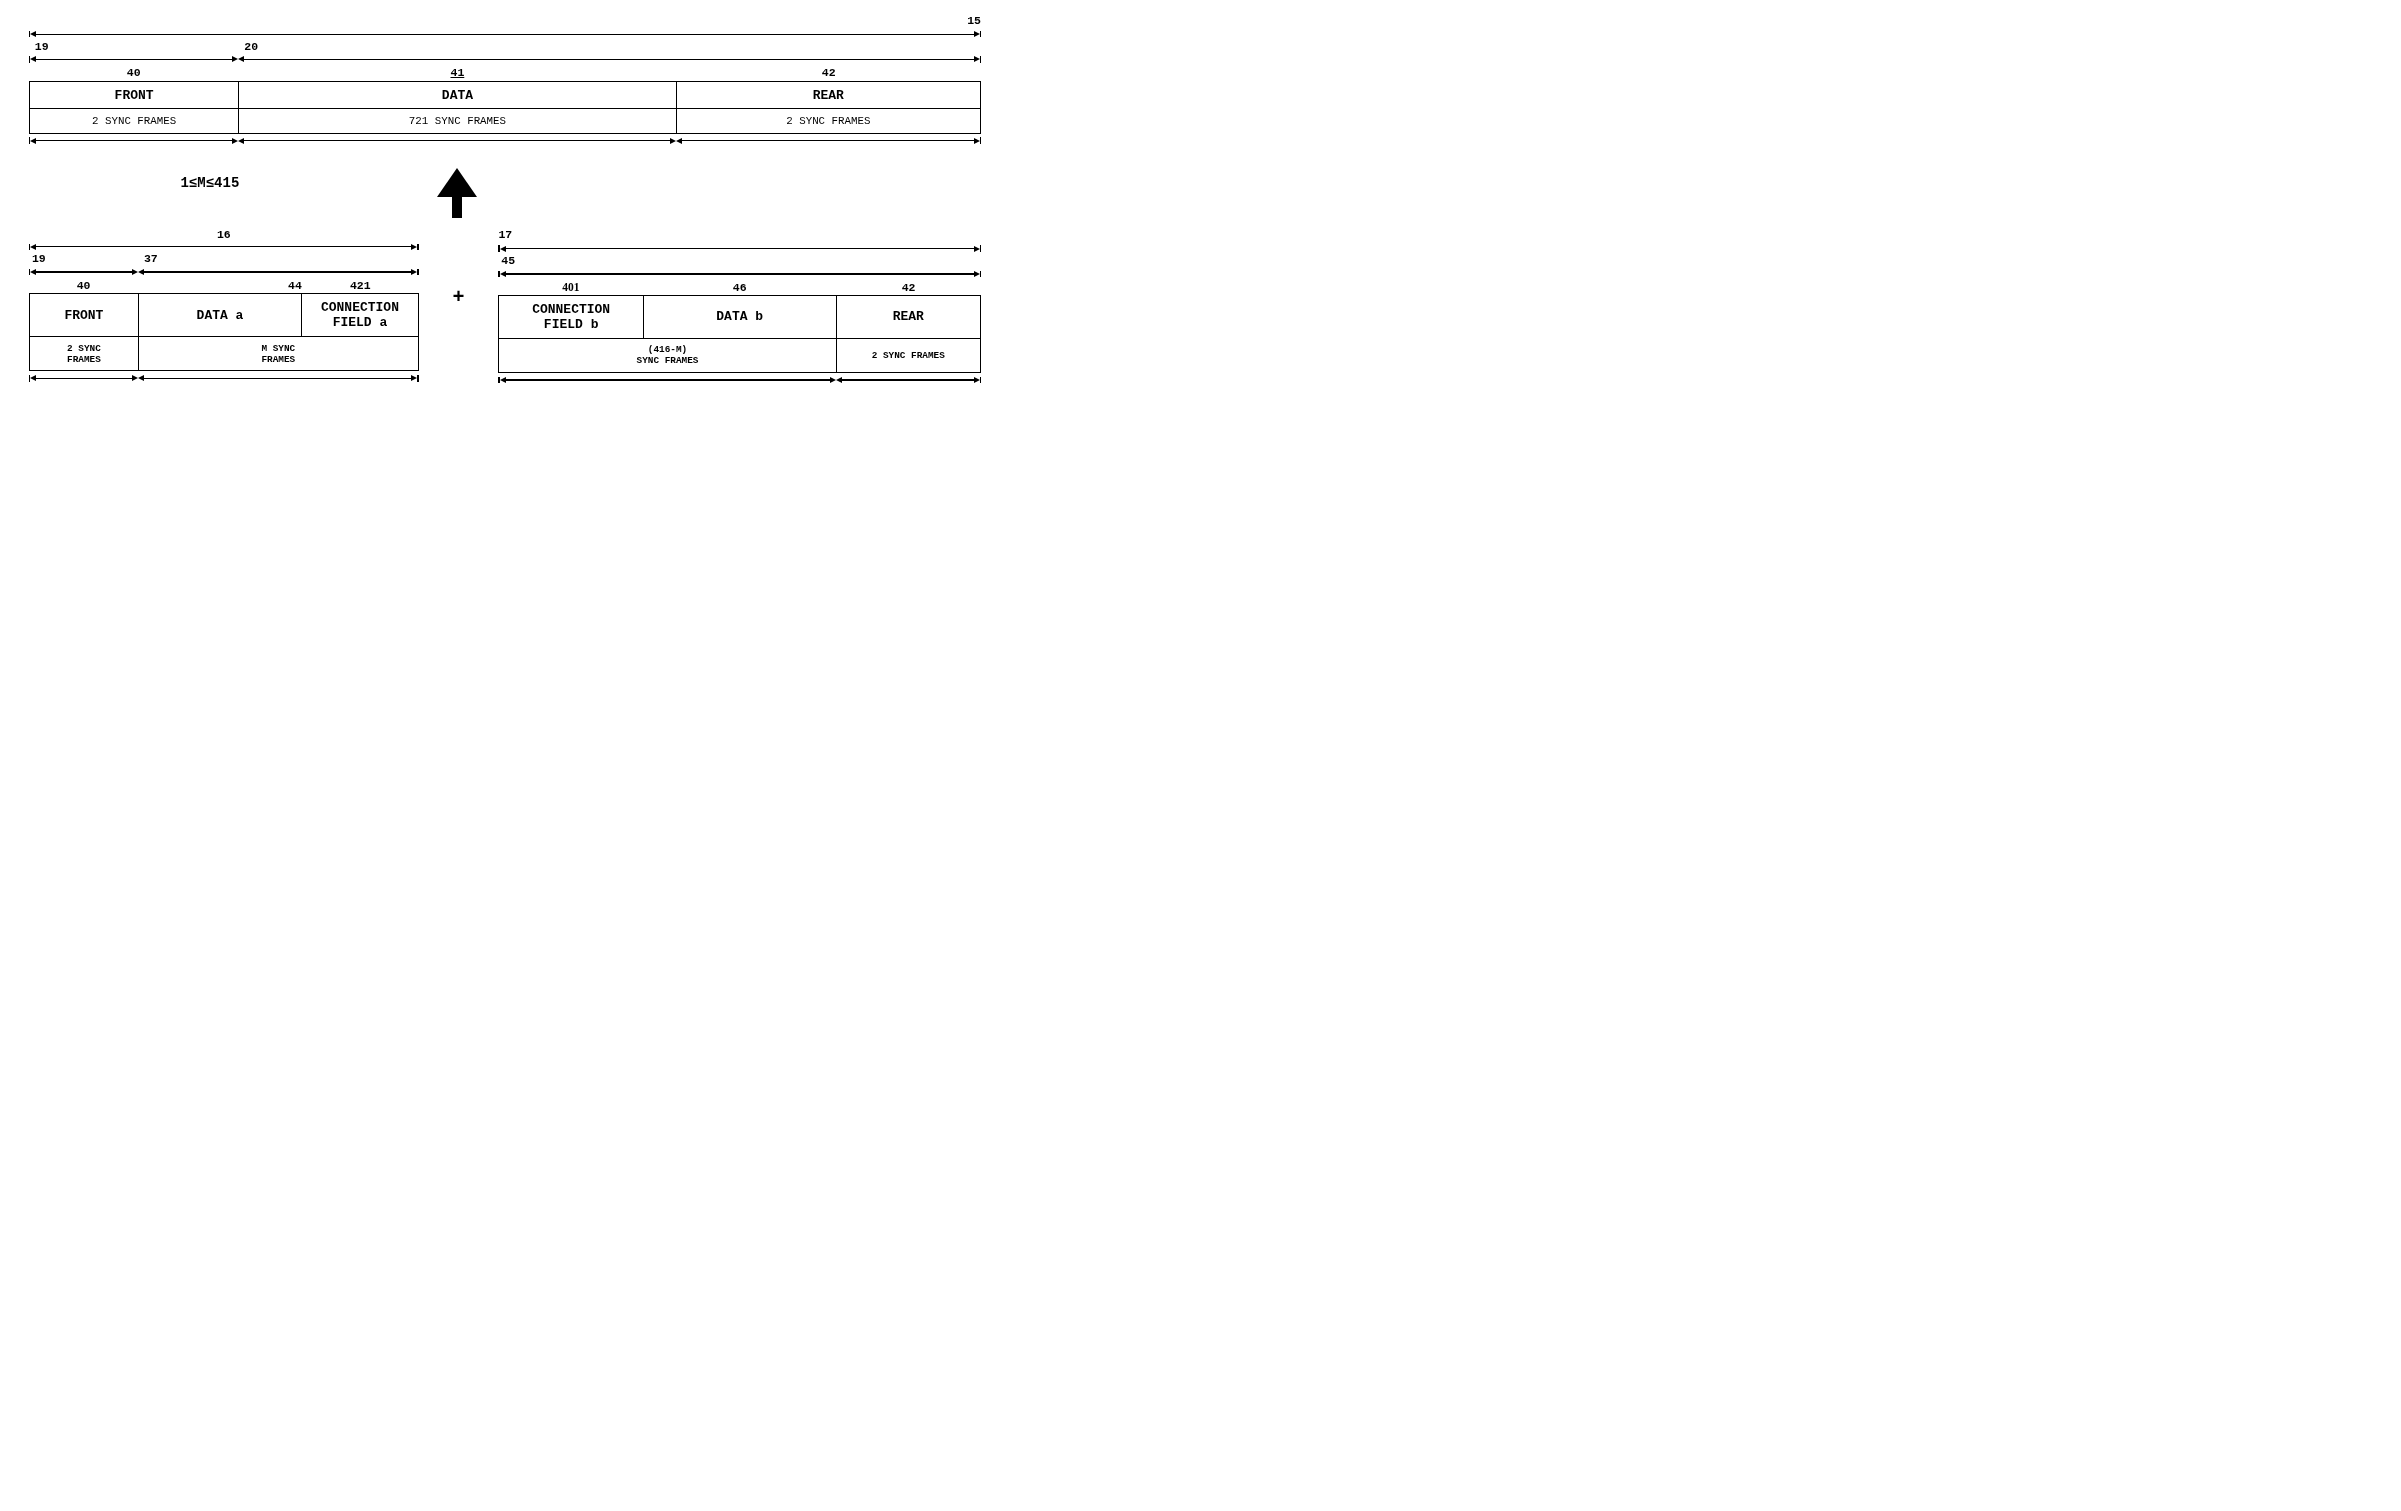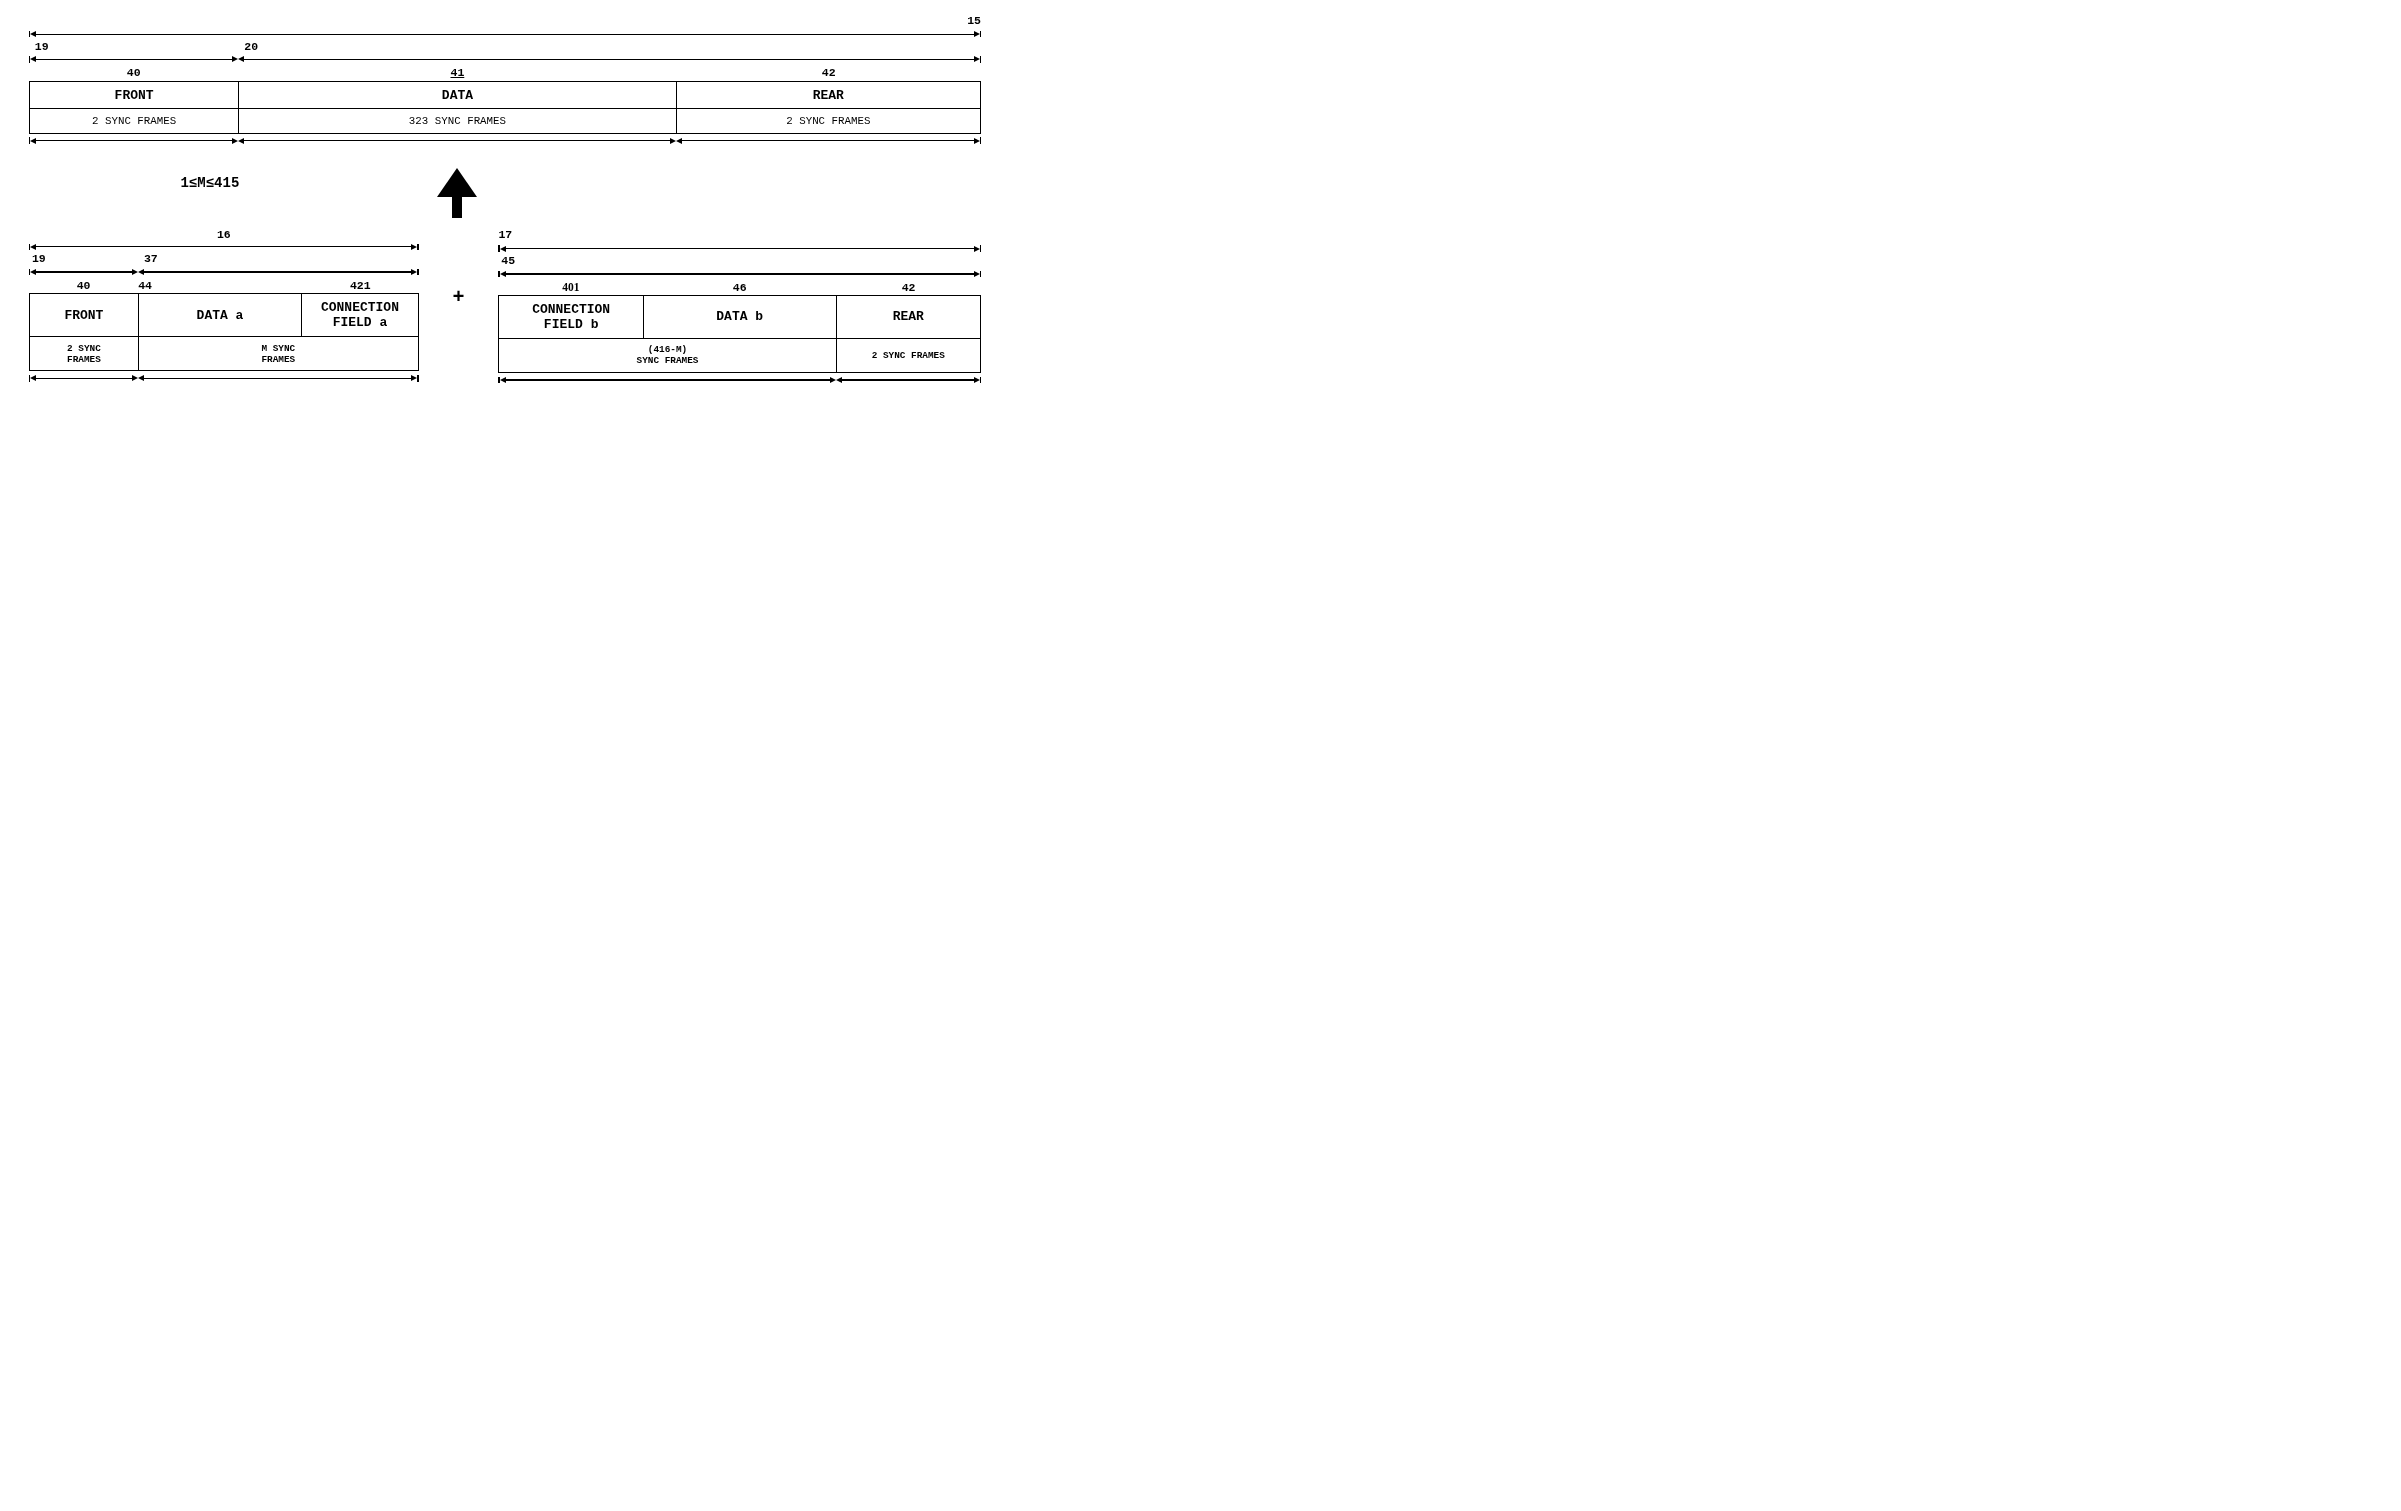--- a/index.html
+++ b/index.html
@@ -205,21 +205,21 @@
 
     <table class="frame-table">
       <tbody>
           <tr>
         <td class="col-front">FRONT</td>
         <td class="col-data">DATA</td>
         <td class="col-rear">REAR</td>
       </tr>
       <tr>
         <td class="col-front" style="font-size:10.8px; font-weight:normal;">2 SYNC FRAMES</td>
-        <td class="col-data" style="font-size:10.8px; font-weight:normal;">323 SYNC FRAMES</td>
+        <td class="col-data" style="font-size:10.8px; font-weight:normal;">721 SYNC FRAMES</td>
         <td class="col-rear" style="font-size:10.8px; font-weight:normal;">2 SYNC FRAMES</td>
       </tr>
     </tbody>
       </table>
 
     <div style="display:flex; margin-top:1.4px;">
 
       <div style="width:22%; display:flex;">
         <div class="dim-arrow-row" style="width:100%;">
           <div class="tick-v"></div>
@@ -296,21 +296,21 @@
             <div class="arrow-tip-l"></div>
             <div class="line"></div>
             <div class="arrow-tip-r"></div>
             <div class="tick-v"></div>
           </div>
         </div>
       </div>
 
       <div style="display:flex; margin-bottom:1.4px;">
         <div style="width:28%; text-align:center;"><span class="dim-label">40</span></div>
-        <div style="width:42%; text-align:left;"><span class="dim-label">44</span></div>
+        <div style="width:42%; text-align:right;"><span class="dim-label">44</span></div>
         <div style="width:30%; text-align:center;"><span class="dim-label">421</span></div>
       </div>
 
       <table class="frame-table">
         <tbody>
             <tr>
           <td style="width:28%;">FRONT</td>
           <td style="width:42%;">DATA a</td>
           <td style="width:30%; white-space:pre-line;">CONNECTION
 FIELD a</td>

